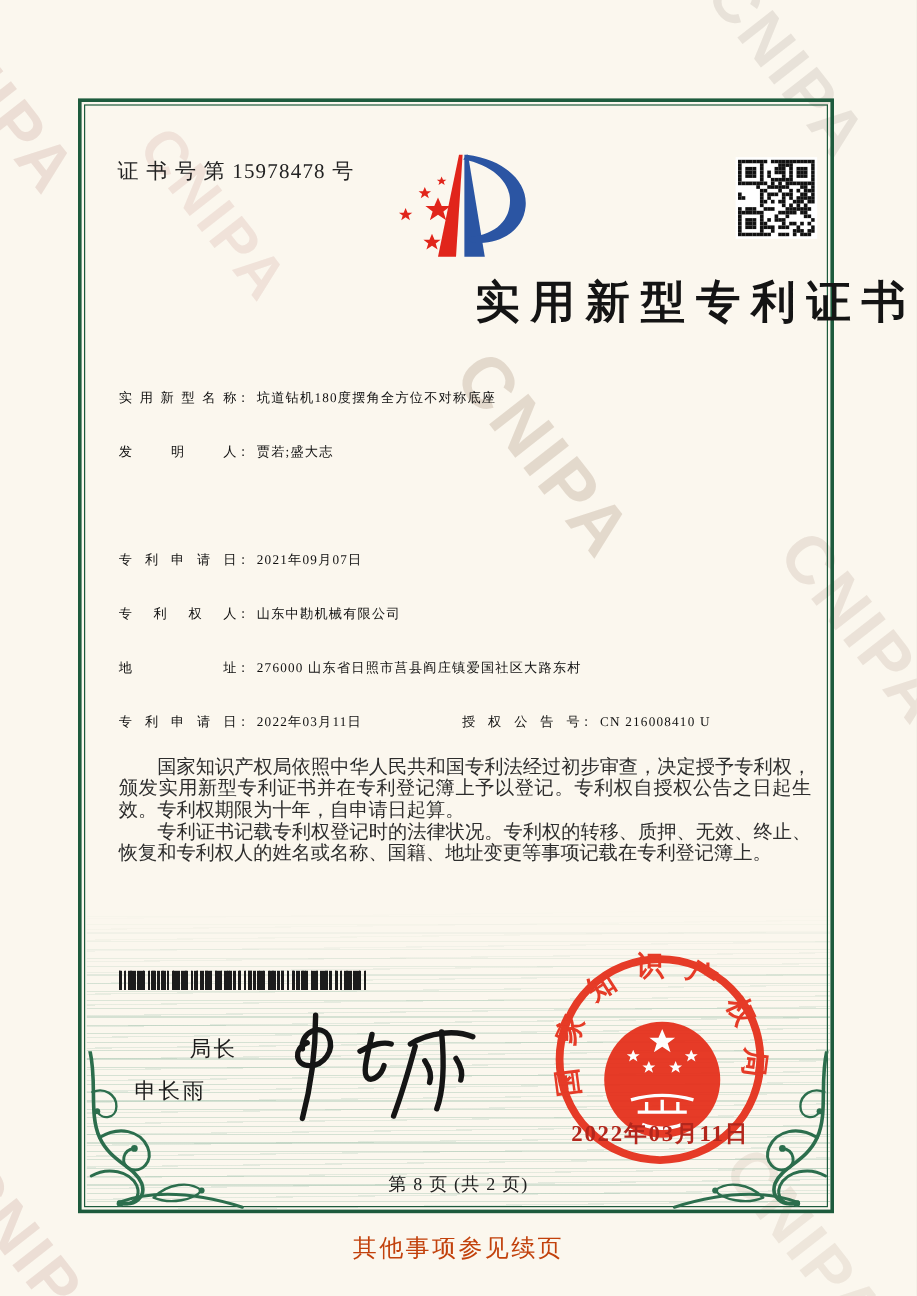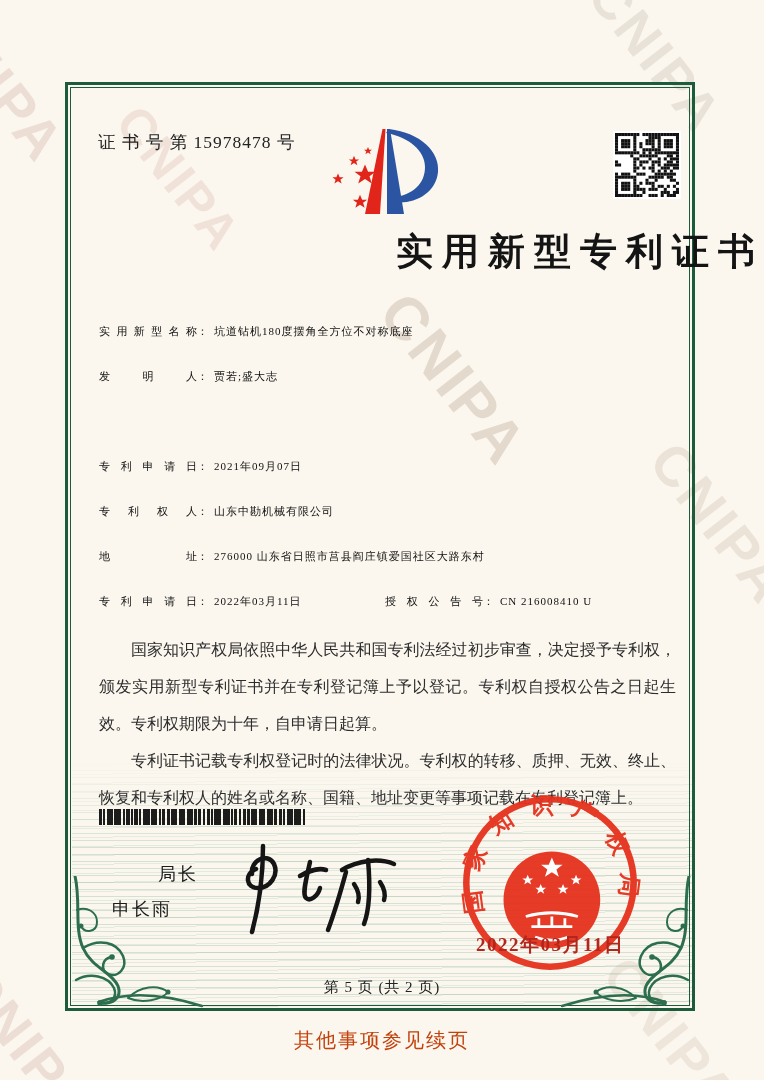--- a/index.html
+++ b/index.html
@@ -39,21 +39,21 @@
     font-size:37px;font-weight:700;letter-spacing:9px;color:#141414;
   }
   
   .field{position:absolute;left:99px;font-size:11px;white-space:nowrap;}
   .field.second{left:385px;}
   .flabel{display:inline-block;width:98px;text-align:justify;text-align-last:justify;color:#111;}
   .colon{padding-right:6px;}
   .fvalue{letter-spacing:1px;color:#111;}
   
   .body-text{position:absolute;left:99px;top:631px;width:577px;}
-  .body-text p{margin:0;text-indent:2em;font-size:16px;line-height:37px;
+  .body-text p{margin:0;text-indent:2em;font-size:16px;line-height:18px;
     text-align:justify;color:#2d2d2d;}
   
   .barcode{
     position:absolute;left:99px;top:809px;width:206px;height:16px;
     background-image:
       repeating-linear-gradient(90deg,#1c1c1c 0 2px,transparent 2px 4px),
       repeating-linear-gradient(90deg,#1c1c1c 0 1px,transparent 1px 5px),
       repeating-linear-gradient(90deg,#1c1c1c 0 3px,transparent 3px 9px);
   }
   .signer{position:absolute;left:112px;font-family:"Liberation Sans","DejaVu Sans",sans-serif;
@@ -453,16 +453,16 @@
       <g stroke="#fff" stroke-width="3" fill="none">
         <path d="M74,136 Q102,128 130,136"></path>
         <path d="M80,147 H124"></path>
         <path d="M88,138 V147 M102,136 V147 M116,138 V147"></path>
         <path d="M84,158 Q102,165 120,158"></path>
       </g>
     </g>
   </svg>
   <div class="seal-date">2022年03月11日</div>
 
-  <div class="page-info">第 5 页 (共 2 页)</div>
+  <div class="page-info">第 8 页 (共 2 页)</div>
   <div class="note">其他事项参见续页</div>
 
 </div>
 
 </body></html>

